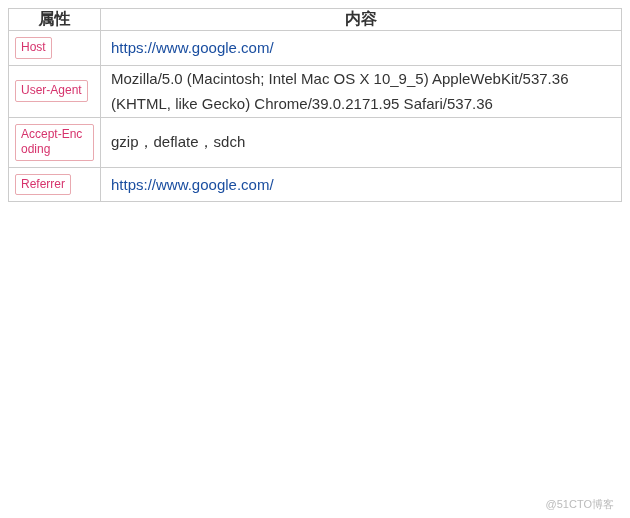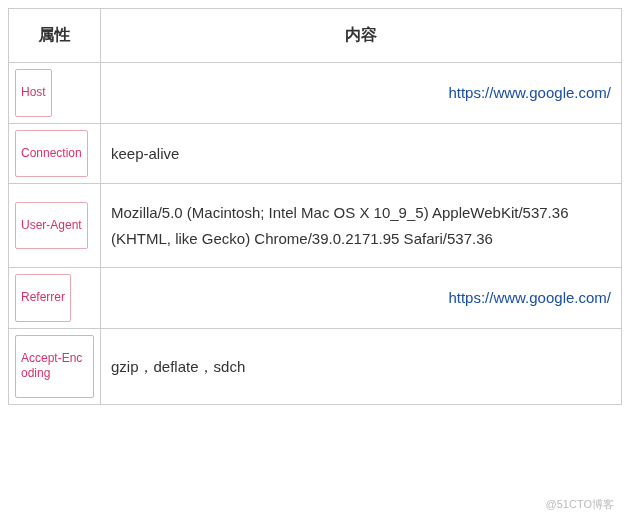--- a/index.html
+++ b/index.html
@@ -11,21 +11,21 @@
     box-sizing: border-box;
   }
   table {
     border-collapse: collapse;
     width: 100%;
     table-layout: fixed;
   }
   col.attr-col { width: 92px; }
   th, td {
     border: 1px solid #ccc;
-    padding: 16px 10px;
+    padding: 0 10px;
     vertical-align: middle;
     word-wrap: break-word;
   }
   th {
     text-align: center;
     font-weight: bold;
     font-size: 16px;
     color: #333;
     background: #fff;
   }
@@ -33,32 +33,31 @@
     text-align: left;
     padding: 6px 6px;
   }
   .tag {
     display: inline-block;
     border: 1px solid #e9a9b0;
     color: #d6336c;
     background: #fff;
     font-size: 12px;
     line-height: 1.3;
-    padding: 15px 5px;
+    padding: 2px 5px;
     border-radius: 2px;
     word-break: break-all;
   }
   td.val {
     font-size: 15px;
     color: #333;
     line-height: 1.7;
   }
   td.val.link {
     color: #1a4ea0;
-    text-align: right;
   }
   .watermark {
     position: fixed;
     right: 16px;
     bottom: 6px;
     font-size: 11px;
     color: #bbb;
     pointer-events: none;
   }
 </style>
@@ -78,38 +77,32 @@
   </thead>
   <tbody>
     <tr>
       <td class="attr">
         <span class="tag">Host</span>
       </td>
       <td class="val link">https://www.google.com/</td>
     </tr>
     <tr>
       <td class="attr">
-        <span class="tag">Connection</span>
+        <span class="tag">User-Agent</span>
       </td>
-      <td class="val">keep-alive</td>
+      <td class="val">Mozilla/5.0 (Macintosh; Intel Mac OS X 10_9_5) AppleWebKit/537.36 (KHTML, like Gecko) Chrome/39.0.2171.95 Safari/537.36</td>
     </tr>
     <tr>
       <td class="attr">
-        <span class="tag">User-Agent</span>
+        <span class="tag">Accept-Encoding</span>
       </td>
-      <td class="val">Mozilla/5.0 (Macintosh; Intel Mac OS X 10_9_5) AppleWebKit/537.36 (KHTML, like Gecko) Chrome/39.0.2171.95 Safari/537.36</td>
+      <td class="val">gzip，deflate，sdch</td>
     </tr>
     <tr>
       <td class="attr">
         <span class="tag">Referrer</span>
       </td>
       <td class="val link">https://www.google.com/</td>
     </tr>
-    <tr>
-      <td class="attr">
-        <span class="tag">Accept-Encoding</span>
-      </td>
-      <td class="val">gzip，deflate，sdch</td>
-    </tr>
   </tbody>
 </table>
 
 <div class="watermark">@51CTO博客</div>
 
 </body></html>

